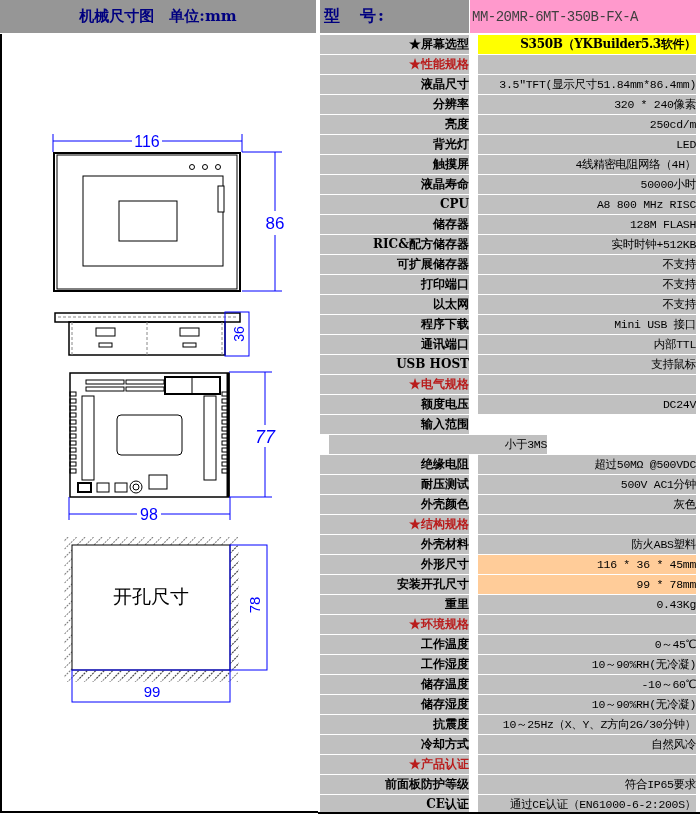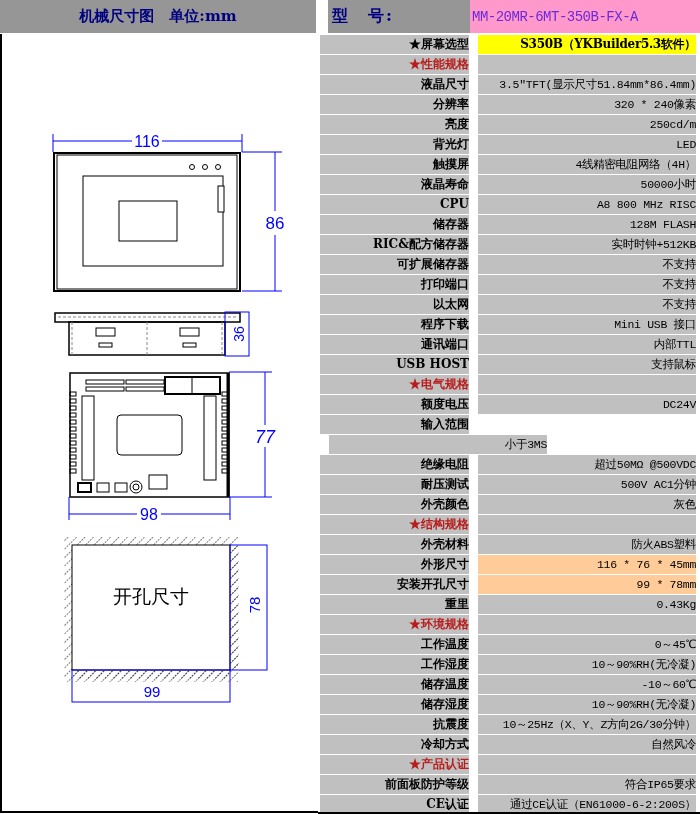--- a/index.html
+++ b/index.html
@@ -6,24 +6,24 @@
   body { width:700px; height:814px; position:relative; overflow:hidden;
          font-family:"DejaVu Sans", "Liberation Sans", sans-serif; }
   .sheet { position:absolute; left:0; top:0; width:700px; height:814px; }
   
   .hdr-left { position:absolute; left:0; top:0; width:318px; height:33px; background:#969696;
     border-right:2px solid #fff; box-sizing:border-box;
     display:flex; align-items:center; justify-content:center;
     color:#000080; font-weight:bold; font-size:15px; font-family:"DejaVu Serif", serif; }
   .hdr-model-label { position:absolute; left:320px; top:0; width:149px; height:33px; background:#969696;
     display:flex; align-items:center; padding-left:4px; box-sizing:border-box;
-    color:#000080; font-weight:bold; font-size:16px; font-family:"DejaVu Serif", serif; letter-spacing:2px;margin-left:8px; }
+    color:#000080; font-weight:bold; font-size:16px; font-family:"DejaVu Serif", serif; letter-spacing:2px; }
   .hdr-model-value { position:absolute; left:470px; top:0; width:230px; height:33px; background:#ff99cc;
     display:flex; align-items:center; padding-left:2px; box-sizing:border-box;
-    color:#6d28d9; font-size:14px; font-family:"Liberation Mono", monospace; letter-spacing:-0.5px; }
+    color:#404040; font-size:14px; font-family:"Liberation Mono", monospace; letter-spacing:-0.5px; }
   
   .drawing { position:absolute; left:0; top:34px; width:318px; height:779px; background:#fff;
     border-left:2px solid #000; border-bottom:2px solid #000; box-sizing:border-box; }
   .drawing svg { position:absolute; left:0; top:0; }
   
   .spec { position:absolute; left:320px; top:34px; width:380px;text-align:right; }
   .row { position:relative; height:20px; display:flex; border-top:1px solid #ffffff; box-sizing:border-box; }
   .row .k { width:149px; background:#c0c0c0; box-sizing:border-box; padding-left:3px;
     font-weight:bold; font-size:12px; line-height:19px; color:#000; font-family:"DejaVu Serif", serif;
     white-space:nowrap; overflow:hidden; }
@@ -261,21 +261,21 @@
       <div class="row section">
         <div class="k">★结构规格</div>
         <div class="v"></div>
       </div>
       <div class="row">
         <div class="k">外壳材料</div>
         <div class="v">防火ABS塑料</div>
       </div>
       <div class="row hl-orange">
         <div class="k">外形尺寸</div>
-        <div class="v">116 * 76 * 45mm</div>
+        <div class="v">116 * 36 * 45mm</div>
       </div>
       <div class="row hl-orange">
         <div class="k">安装开孔尺寸</div>
         <div class="v">99 * 78mm</div>
       </div>
       <div class="row">
         <div class="k">重里</div>
         <div class="v">0.43Kg</div>
       </div>
       <div class="row section">

